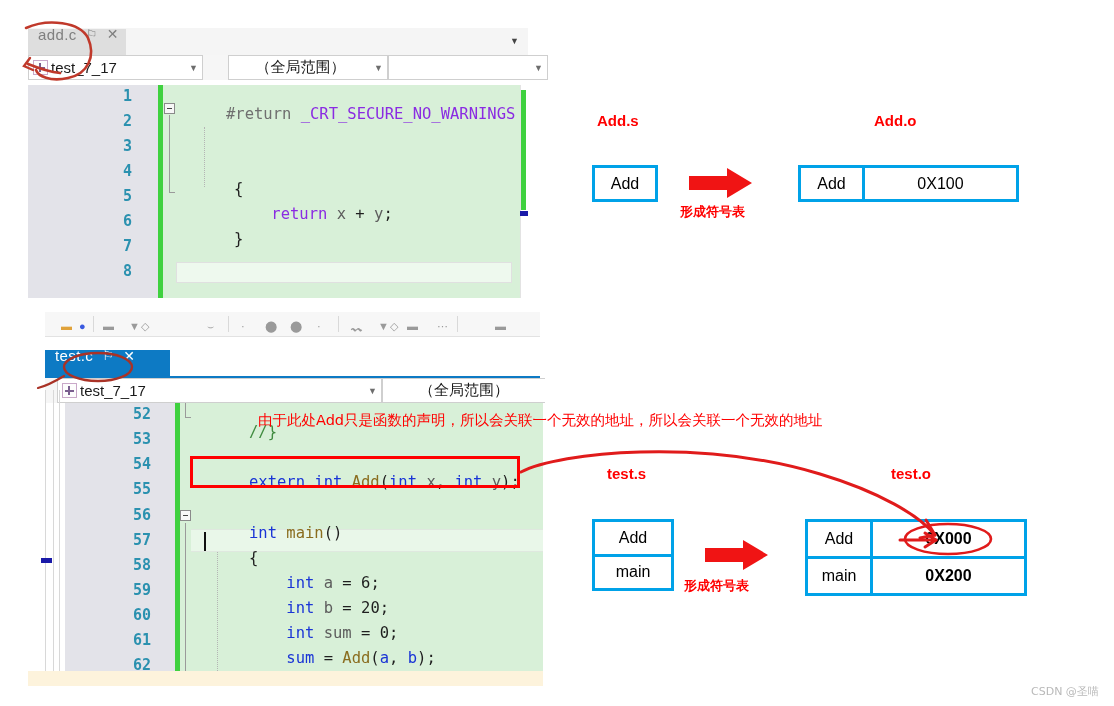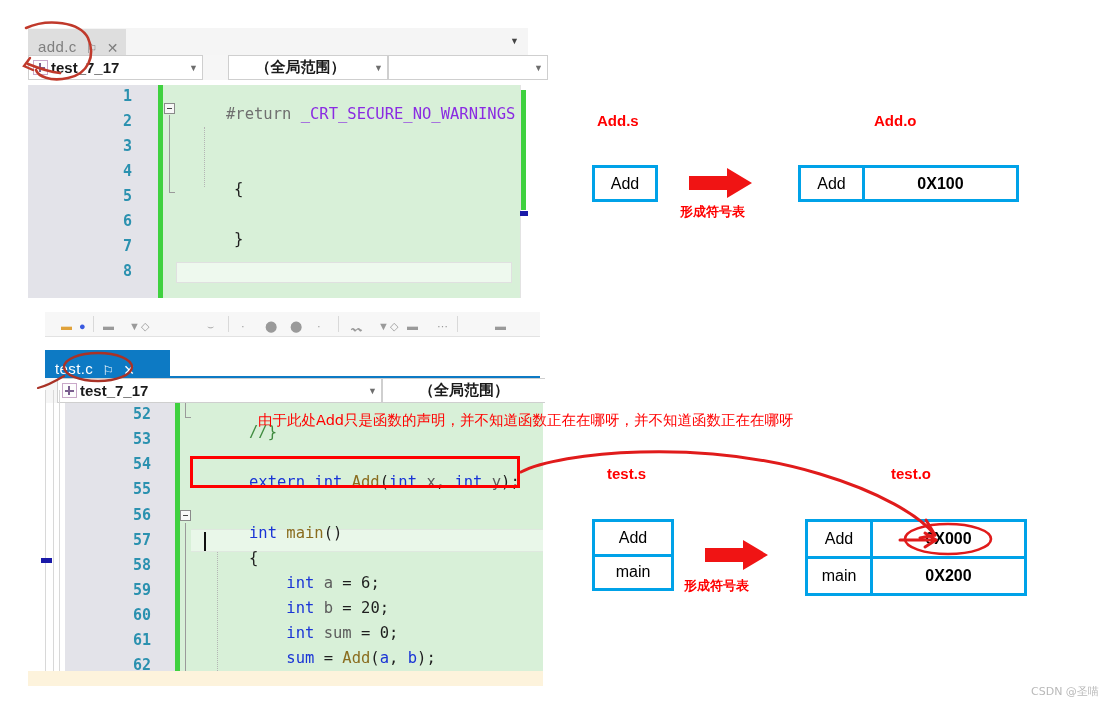--- a/index.html
+++ b/index.html
@@ -9,22 +9,22 @@
     font-family:"Liberation Sans", sans-serif;
     position:relative;
     overflow:hidden;
   }
   
   .editor-panel{position:absolute;background:#ffffff;}
 
   .tabstrip{position:absolute;left:0;top:0;height:27px;width:100%;background:#f5f5f5;}
   .tab{
     position:absolute;left:0;top:1px;height:26px;
-    display:flex;align-items:flex-end;gap:9px;
-    padding:0 9px 0 10px;
+    display:flex;align-items:center;gap:9px;
+    padding:0 9px 16px 10px;
     font-family:"Liberation Sans", sans-serif;
     font-size:15px;letter-spacing:.4px;
     box-sizing:border-box;
   }
   .tab.inactive{background:#dedede;color:#7f7f7f;}
   .tab.active{background:#0d7ac4;color:#ffffff;}
   .tab .pin{font-size:13px;line-height:1;}
   .tab .close{font-size:14px;line-height:1;}
 
   .navbar{position:absolute;height:25px;display:flex;align-items:stretch;background:#f6f6f6;}
@@ -38,21 +38,21 @@
   .combo .scope-ico{
     display:inline-block;width:13px;height:13px;border:1px solid #c9a8c9;
     margin-right:3px;position:relative;flex:0 0 auto;background:#fdfdfd;
   }
   .combo .scope-ico:before{
     content:"";position:absolute;left:5px;top:2px;width:2px;height:9px;background:#7a5f8f;
   }
   .combo .scope-ico:after{
     content:"";position:absolute;left:2px;top:5.5px;width:9px;height:2px;background:#7a5f8f;
   }
-  .combo-label{white-space:nowrap;overflow:hidden;font-weight:bold;}
+  .combo-label{white-space:nowrap;overflow:hidden;}
 
   
   .codearea{position:absolute;background:#d8f0d8;overflow:hidden;}
   .gutter-bg{position:absolute;left:0;top:0;bottom:0;background:#e3e3e9;}
   .changebar{position:absolute;top:0;bottom:0;width:5px;background:#3fd13f;}
   .lineno{
     position:absolute;text-align:right;
     color:#2b91af;font-family:"DejaVu Sans Mono", monospace;
     font-size:15px;font-weight:bold;
   }
@@ -169,20 +169,23 @@
     <div class="lineno" style="left:60px;top:102px;width:44px;">5</div>
     <div class="lineno" style="left:60px;top:127px;width:44px;">6</div>
     <div class="lineno" style="left:60px;top:152px;width:44px;">7</div>
     <div class="lineno" style="left:60px;top:177px;width:44px;">8</div>
 
     <div class="codetext" style="left:142px;top:2px;">
       <span class="pre">#return</span> <span class="macro">_CRT_SECURE_NO_WARNINGS</span>
     </div>
     <div class="codetext" style="left:150px;top:77px;">
       <span class="plain">{</span>
+    </div>
+    <div class="codetext" style="left:150px;top:102px;">
+      <span class="plain">    </span><span class="kw2">return</span> <span class="var">x</span> <span class="plain">+</span> <span class="var">y</span><span class="plain">;</span>
     </div>
     <div class="codetext" style="left:150px;top:127px;">
       <span class="plain">}</span>
     </div>
     <div class="hlrow" style="left:148px;top:177px;width:336px;height:21px;background:#eef9ee;border:1px solid #e0e0e0;box-sizing:border-box;"></div>
   </div>
 
   <div class="vtrack" style="left:492px;top:57px;width:8px;height:213px;"></div>
   <div class="vthumb" style="left:493px;top:62px;width:5px;height:120px;"></div>
   <div class="vmark" style="left:492px;top:183px;width:8px;height:5px;"></div>
@@ -302,21 +305,21 @@
 
 <div class="boxgrid" style="left:592px;top:165px;width:66px;height:37px;">
   <div class="brow">
     <div class="bcell" style="flex:1;">Add</div>
   </div>
 </div>
 
 <div class="boxgrid" style="left:798px;top:165px;width:221px;height:37px;">
   <div class="brow">
     <div class="bcell divr" style="width:64px;">Add</div>
-    <div class="bcell" style="flex:1;font-weight:bold;text-align:center;">0X100</div>
+    <div class="bcell" style="flex:1;font-weight:normal;text-align:center;">0X100</div>
   </div>
 </div>
 
 <div class="cn-red" style="left:680px;top:203px;">形成符号表</div>
 
 <div class="lbl-red" style="left:607px;top:465px;">test.s</div>
 <div class="lbl-red" style="left:891px;top:465px;">test.o</div>
 
 <div class="boxgrid" style="left:592px;top:519px;width:82px;height:72px;">
   <div class="brow divb">
@@ -333,21 +336,21 @@
     <div class="bcell" style="flex:1;font-weight:bold;">0X000</div>
   </div>
   <div class="brow">
     <div class="bcell divr" style="width:65px;">main</div>
     <div class="bcell" style="flex:1;font-weight:bold;">0X200</div>
   </div>
 </div>
 
 <div class="cn-red" style="left:684px;top:577px;">形成符号表</div>
 
-<div class="annot-cn" style="left:258px;top:411px;">由于此处Add只是函数的声明，并不知道函数正在在哪呀，并不知道函数正在在哪呀</div>
+<div class="annot-cn" style="left:258px;top:411px;">由于此处Add只是函数的声明，所以会关联一个无效的地址，所以会关联一个无效的地址</div>
 
 <div class="redbox" style="left:190px;top:456px;width:330px;height:32px;"></div>
 
 <svg class="overlay" viewBox="0 0 1114 706">
 
   <g>
     <path d="M 26 28 C 48 18, 80 22, 88 38 C 96 56, 88 74, 68 78 C 50 82, 38 76, 36 70" fill="none" stroke="#c0392b" stroke-width="2.6" stroke-linecap="round"></path>
     <path d="M 28 64 C 38 68, 50 72, 60 73" fill="none" stroke="#c0392b" stroke-width="2.6" stroke-linecap="round"></path>
     <path d="M 30 58 L 24 66 L 33 70" fill="none" stroke="#c0392b" stroke-width="2.4" stroke-linecap="round"></path>
   </g>

